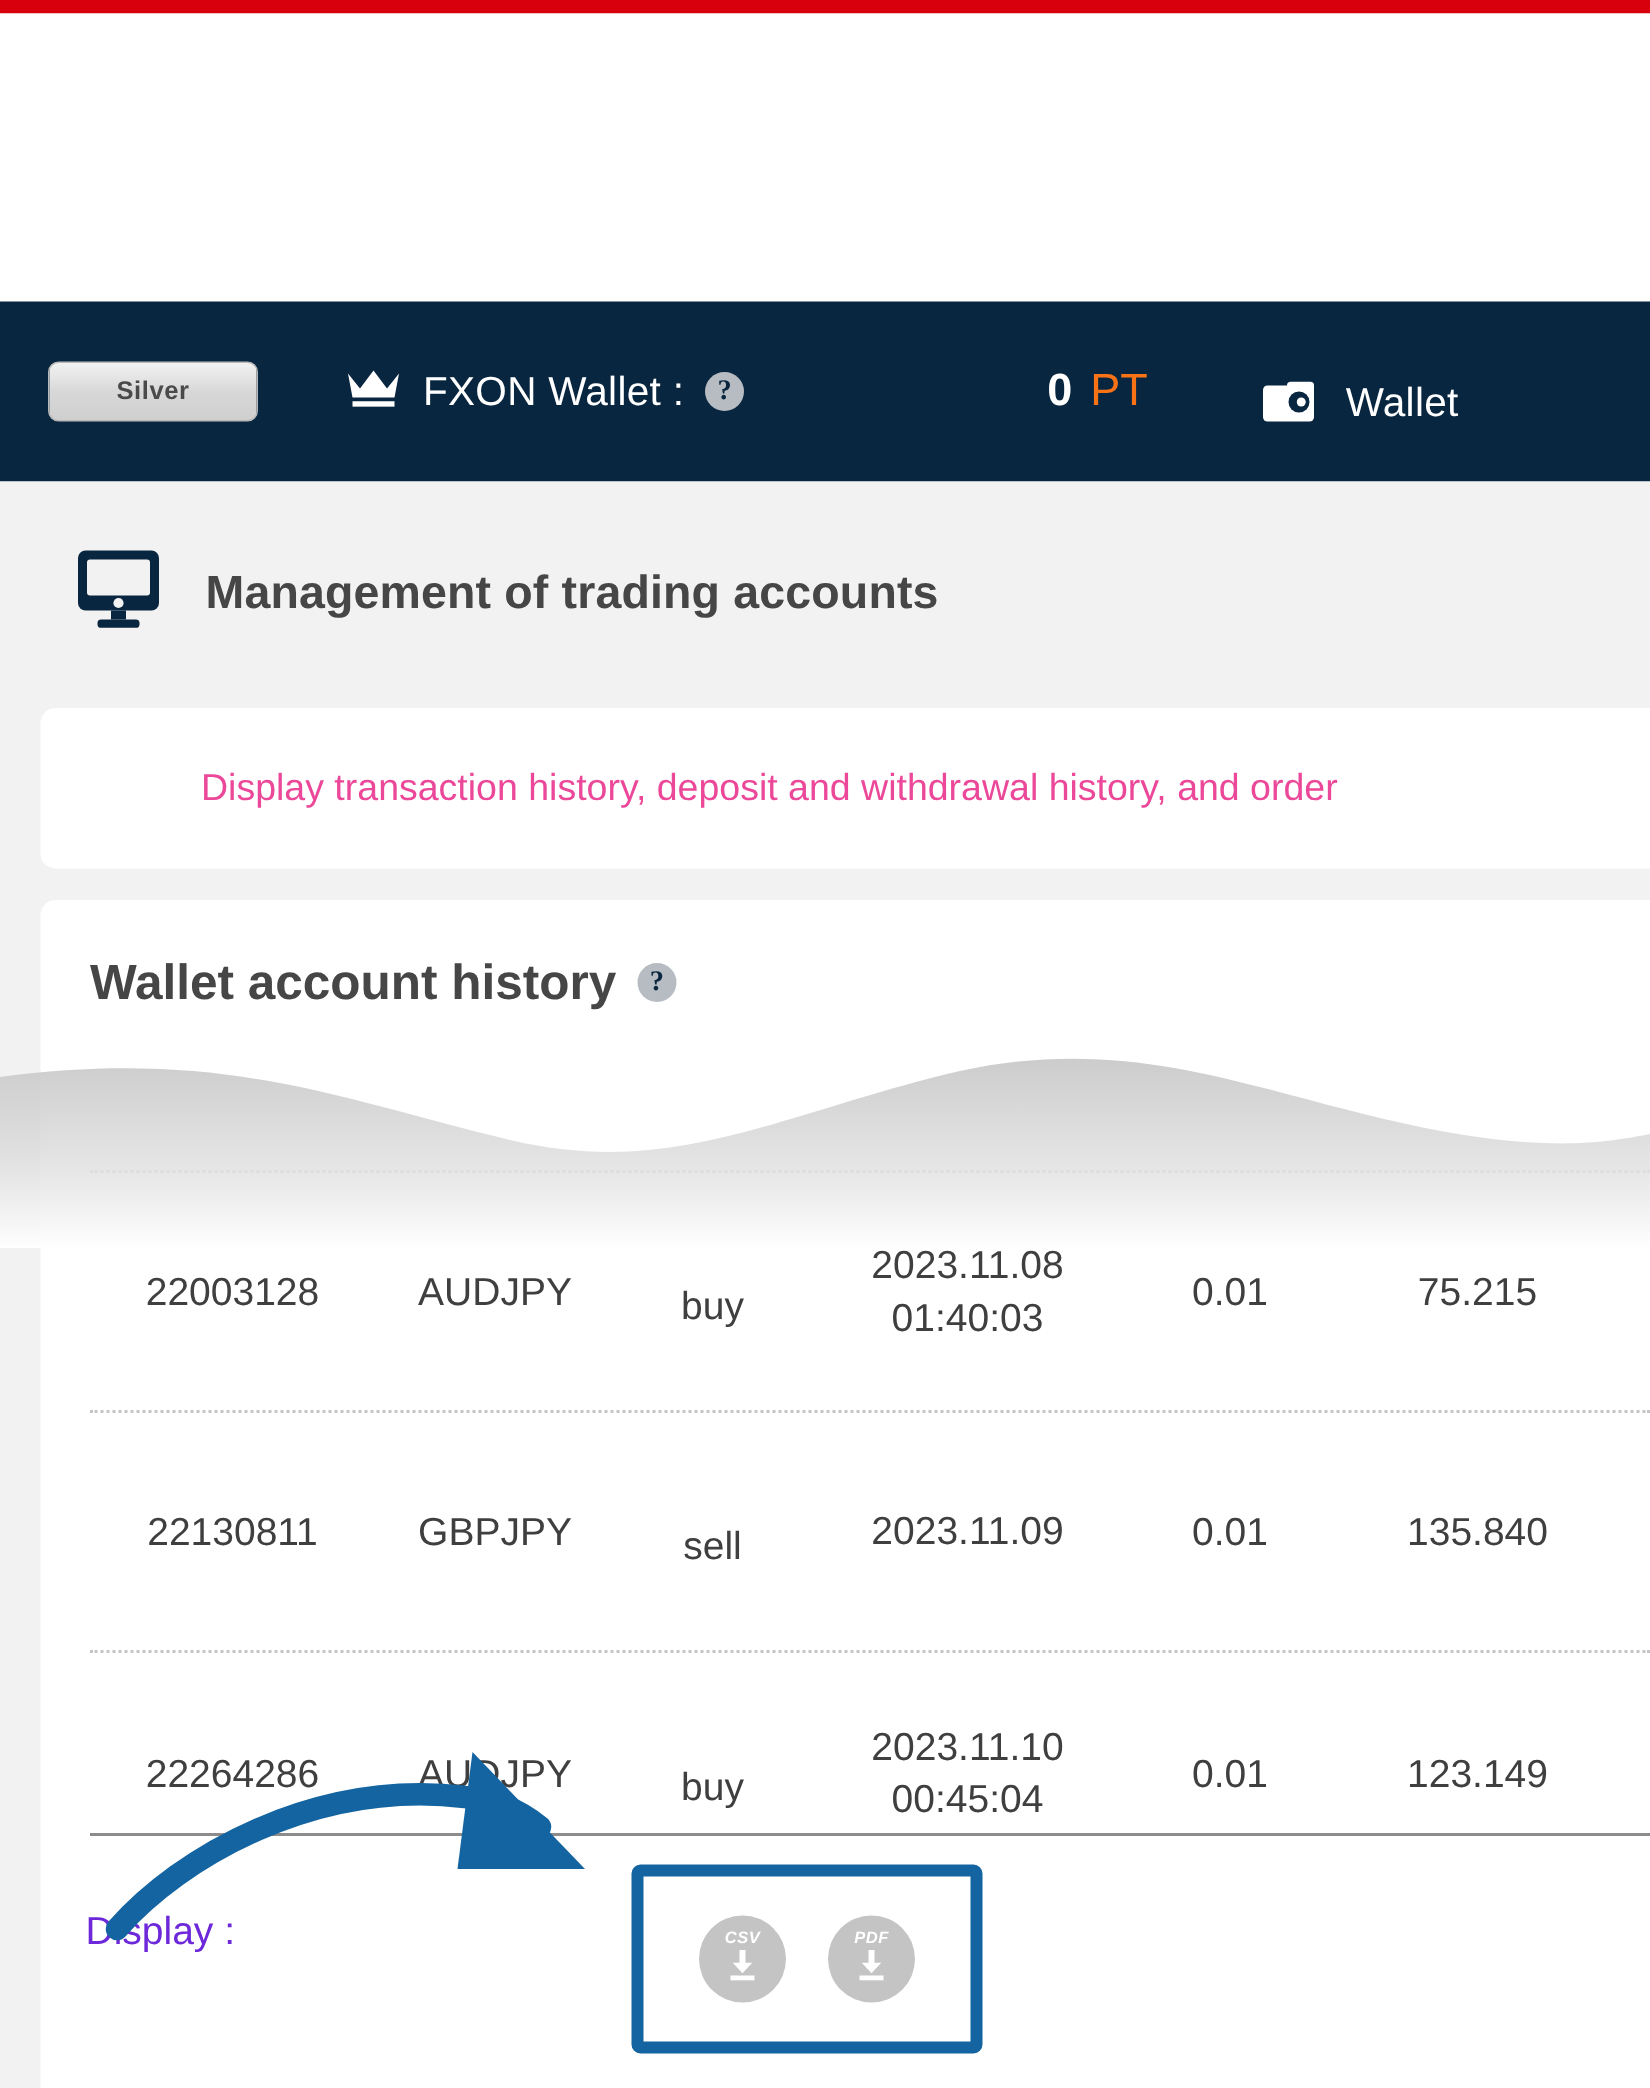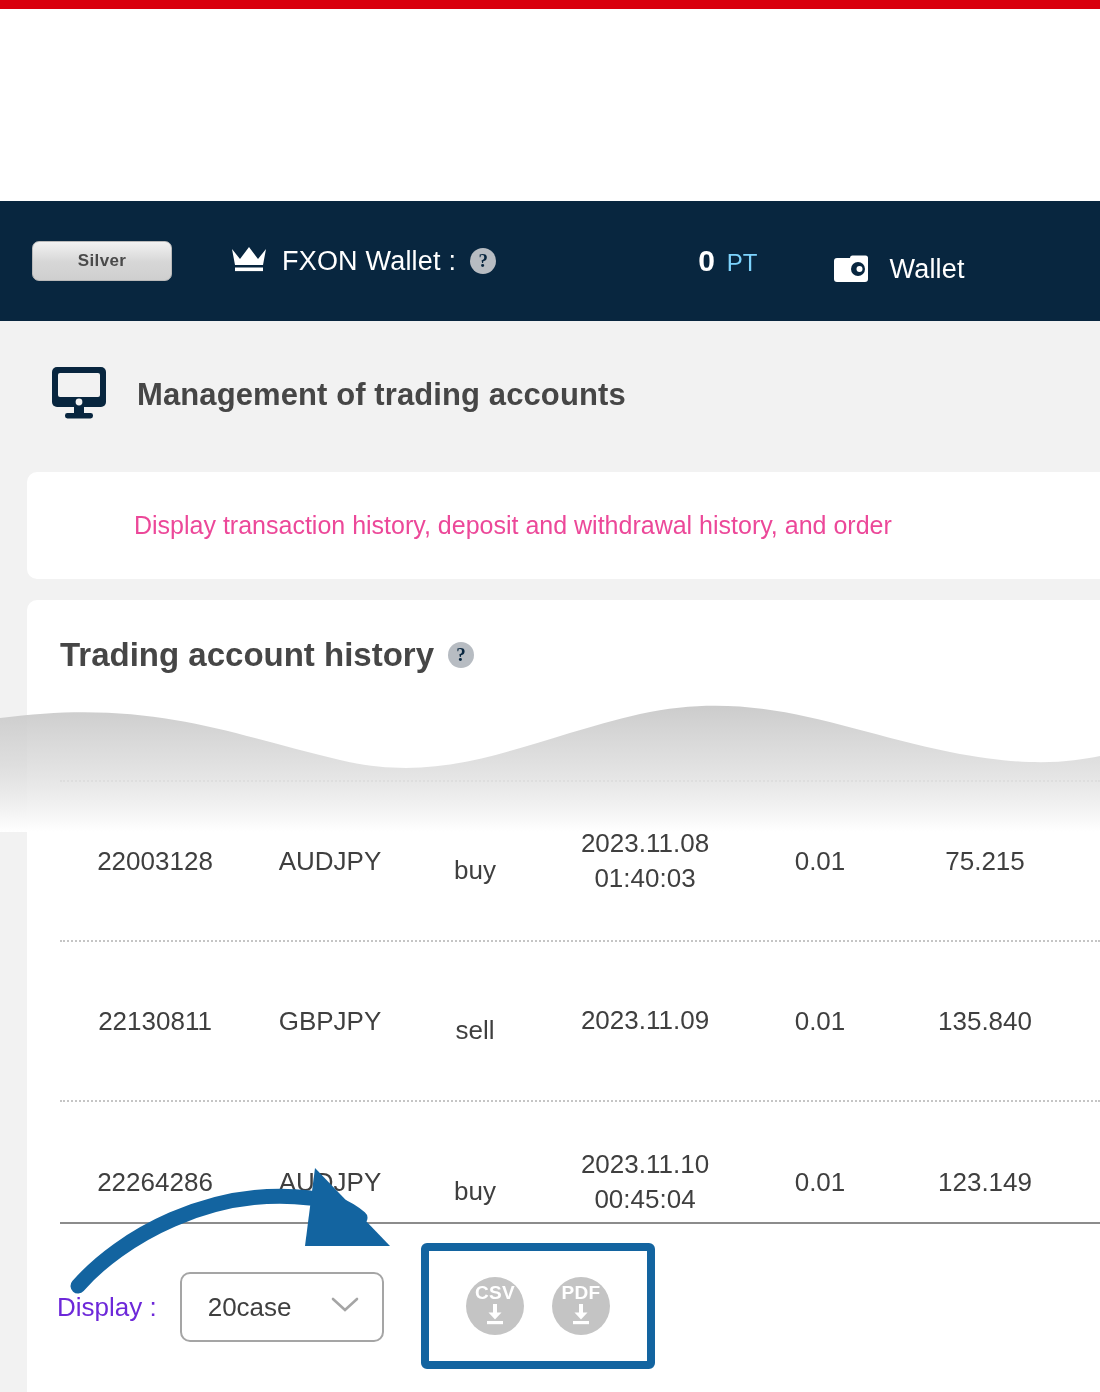--- a/index.html
+++ b/index.html
@@ -47,21 +47,21 @@
   .nav-label { color: #ffffff; font-size: 27px; letter-spacing: .2px; }
   .help-dot {
     width: 26px; height: 26px; border-radius: 50%;
     background: #b7bcc2; color: #08263f;
     font-size: 19px; font-weight: bold;
     display: flex; align-items: center; justify-content: center;
     font-family: "Liberation Serif", serif;
   }
   .pt-group { display: flex; align-items: baseline; gap: 12px; margin-left: 202px; }
   .pt-value { color: #fff; font-size: 30px; font-weight: bold; }
-  .pt-unit { color: #7dd3fc; font-size: 24px; }
+  .pt-unit { color: #f97316; font-size: 30px; }
   .wallet-group { display: flex; gap: 18px; margin-left: 76px; margin-top: 19px; }
 
   
   .page-head {
     position: absolute; left: 0; top: 321px; width: 1100px; height: 147px;
     background: #f2f2f2;
     display: flex; align-items: center;
   }
   .page-head .mon { margin-left: 50px; }
   .page-title {
@@ -149,21 +149,21 @@
     background: #fff;
     display: flex; align-items: center; justify-content: center;
     gap: 28px;
   }
   .dl-btn {
     width: 58px; height: 58px; border-radius: 50%;
     background: #c4c4c4;
     display: flex; flex-direction: column; align-items: center; justify-content: center;
     gap: 1px;
   }
-  .dl-txt { color: #fff; font-size: 19px; font-weight: bold; letter-spacing: .3px; line-height: 1; }
+  .dl-txt { color: #fff; font-size: 11px; font-weight: bold; letter-spacing: .3px; line-height: 1; font-style: italic; }
 
   
   .anno-arrow { position: absolute; left: 60px; top: 1168px; z-index: 7; pointer-events: none; }
 </style>
 </head>
 <body>
 
 <div class="page">
 
   <div class="topbar"></div>
@@ -218,21 +218,21 @@
   </div>
 
   <div class="body-bg"></div>
 
   <div class="desc-card">
     <p class="desc-text">Display transaction history, deposit and withdrawal history, and order</p>
   </div>
 
   <div class="hist-card">
     <div class="hist-head">
-      <h2 class="hist-title">Trading account history</h2>
+      <h2 class="hist-title">Wallet account history</h2>
       <span class="help-dot">?</span>
     </div>
 
     <div class="table">
       <div class="row head">
         <div class="c c-id hcell"></div>
         <div class="c c-sym hcell"></div>
         <div class="c c-side hcell"></div>
         <div class="c c-date hcell"></div>
         <div class="c c-vol hcell"></div>
@@ -286,28 +286,20 @@
         </linearGradient>
       </defs>
       <path d="M0,18 C150,-2 230,34 340,60 C450,86 520,42 640,14 C760,-12 840,30 950,52 C1030,68 1070,62 1100,56 L1100,132 L0,132 Z" fill="url(#fadeGrad)"></path>
     </svg>
   </div>
 
   <div class="footer-rule"></div>
 
   <div class="display-row">
     <span class="display-label">Display :</span>
-    <div class="select-box">
-      <span class="select-value">20case</span>
-      <span>
-        <svg width="30" height="18" viewBox="0 0 30 18">
-          <path d="M3 3 L15 14 L27 3" stroke="#a5a5a5" stroke-width="2.6" fill="none" stroke-linecap="round"></path>
-        </svg>
-      </span>
-    </div>
   </div>
 
   <div class="export-highlight">
     <div class="dl-btn">
       <span class="dl-txt">CSV</span>
       <span>
         <svg width="24" height="22" viewBox="0 0 24 22">
           <path d="M12 1 L12 11" stroke="#fff" stroke-width="4" stroke-linecap="butt"></path>
           <path d="M5.5 9.5 L12 16.5 L18.5 9.5 Z" fill="#fff"></path>
           <rect x="4" y="18" width="16" height="3.2" fill="#fff"></rect>

